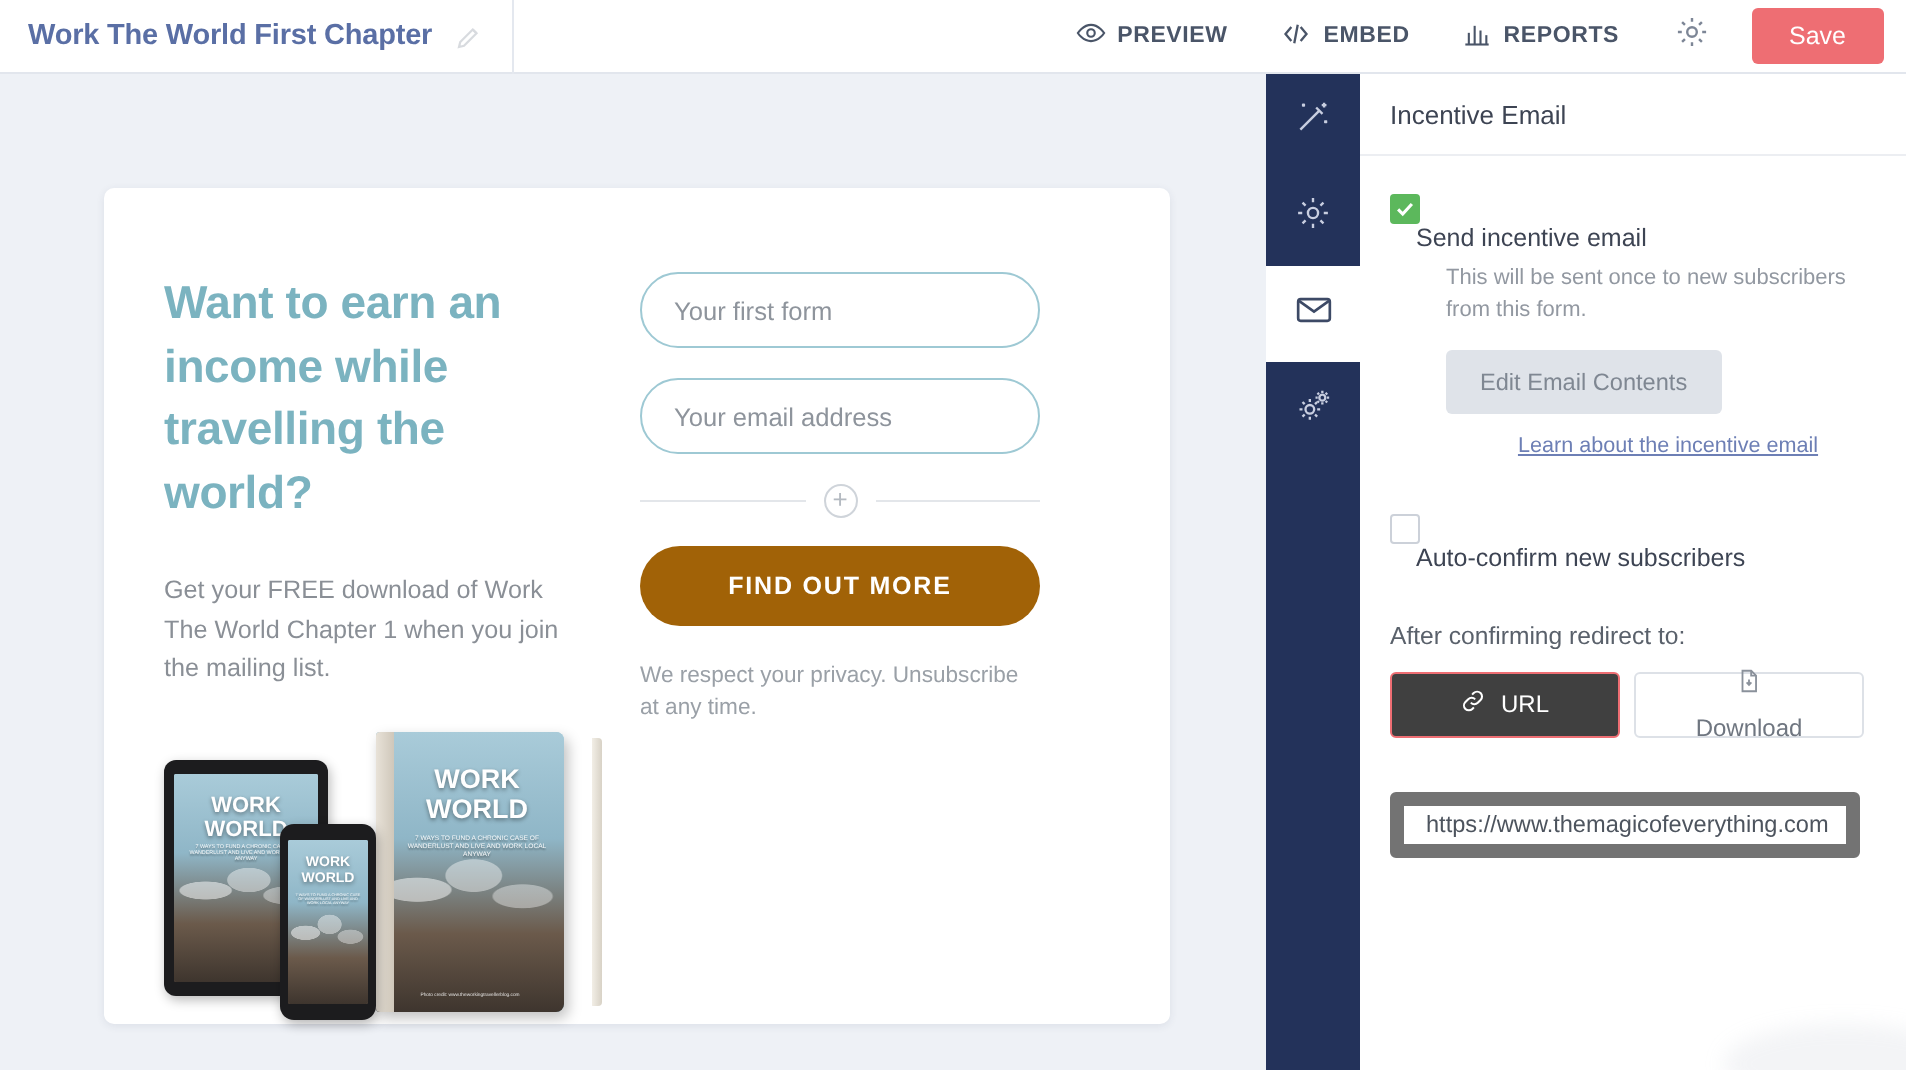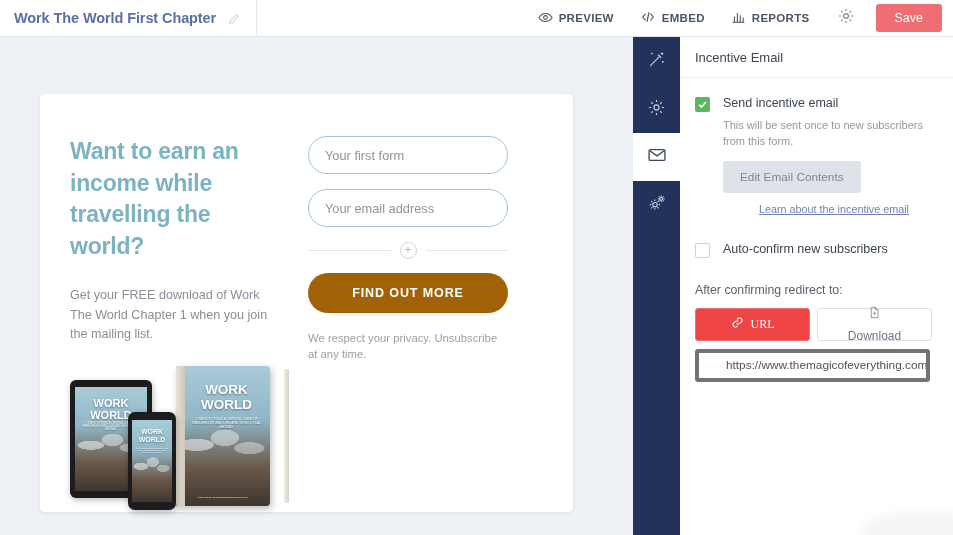--- a/index.html
+++ b/index.html
@@ -38,21 +38,21 @@
     border: none; border-radius: 3px; padding: 7px 19px; margin-left: 7px;
     cursor: pointer; font-family: inherit;
   }
 
   
   .canvas {
     position: absolute; top: 37px; left: 0; width: 633px; height: 498px;
     background: #eef1f6;
   }
   .preview-card {
-    position: absolute; left: 40px; top: 57px; width: 533px; height: 418px;
+    position: absolute; left: 52px; top: 57px; width: 533px; height: 418px;
     background: #ffffff; border-radius: 5px;
     box-shadow: 0 1px 4px rgba(40,55,85,.09);
     display: flex;
   }
   .pc-left { width: 268px; padding: 42px 0 0 30px; }
   .headline {
     font-size: 23px; font-weight: bold; color: #7bb3c0; line-height: 1.37;
     letter-spacing: -0.2px; width: 205px;
   }
   .subcopy {
@@ -161,21 +161,21 @@
   
   .panel {
     position: absolute; top: 37px; left: 680px; width: 273px; height: 498px;
     background: #ffffff;
   }
   .panel-head {
     height: 41px; display: flex; align-items: center; padding-left: 15px;
     font-size: 13px; color: #3d4453; border-bottom: 1px solid #eceef2;
   }
   .panel-body { padding: 18px 15px 0 15px; }
-  .chk-row { display: flex; align-items: flex-start; }
+  .chk-row { display: flex; align-items: flex-start; flex-direction: column; }
   .chk {
     width: 15px; height: 15px; border-radius: 2px; flex: none; margin-top: 1px;
     display: flex; align-items: center; justify-content: center;
   }
   .chk.on { background: #5cb85c; }
   .chk.off { background: #fff; border: 1px solid #ccd1d9; }
   .chk-label { margin-left: 13px; font-size: 12.5px; color: #3d4453; }
   .help {
     margin: 6px 0 0 28px; font-size: 11px; color: #9298a1; line-height: 1.45; width: 205px;
   }
@@ -188,31 +188,31 @@
     text-decoration: underline; cursor: pointer; text-align: center;
   }
   .chk-row2 { margin-top: 27px; }
   .redirect-label { margin-top: 25px; font-size: 12.3px; color: #5a616b; }
   .seg { display: flex; margin-top: 11px; }
   .seg-btn {
     height: 33px; display: flex; align-items: center; justify-content: center; gap: 7px;
     font-size: 12px; cursor: pointer; border-radius: 3px; font-family: inherit;
   }
   .seg-url {
-    width: 115px; background: #ef4444; color: #fff; border: 1px solid #ee6e73; font-family: Liberation Serif, serif;
+    width: 115px; background: #404040; color: #fff; border: 1px solid #ee6e73;
   }
   .seg-dl {
     width: 115px; margin-left: 7px; background: #fff; color: #6f7680;
     border: 1px solid #dde1e7;
     flex-direction: column;
   }
   .url-input {
-    margin-top: 8px; width: 235px; height: 33px; border: 4px solid #737373;
+    margin-top: 27px; width: 235px; height: 33px; border: 7px solid #737373;
     border-radius: 3px; background: #fff; display: flex; align-items: center;
-    padding: 0 27px; font-size: 11.8px; color: #4d545e;
+    padding: 0 11px; font-size: 11.8px; color: #4d545e;
     white-space: nowrap; overflow: hidden;
   }
   .bottom-shadow {
     position: absolute; left: 862px; top: 512px; width: 120px; height: 40px;
     border-radius: 50%; background: rgba(180,186,196,.16); filter: blur(5px);
   }
 </style>
 </head>
 <body>
 

